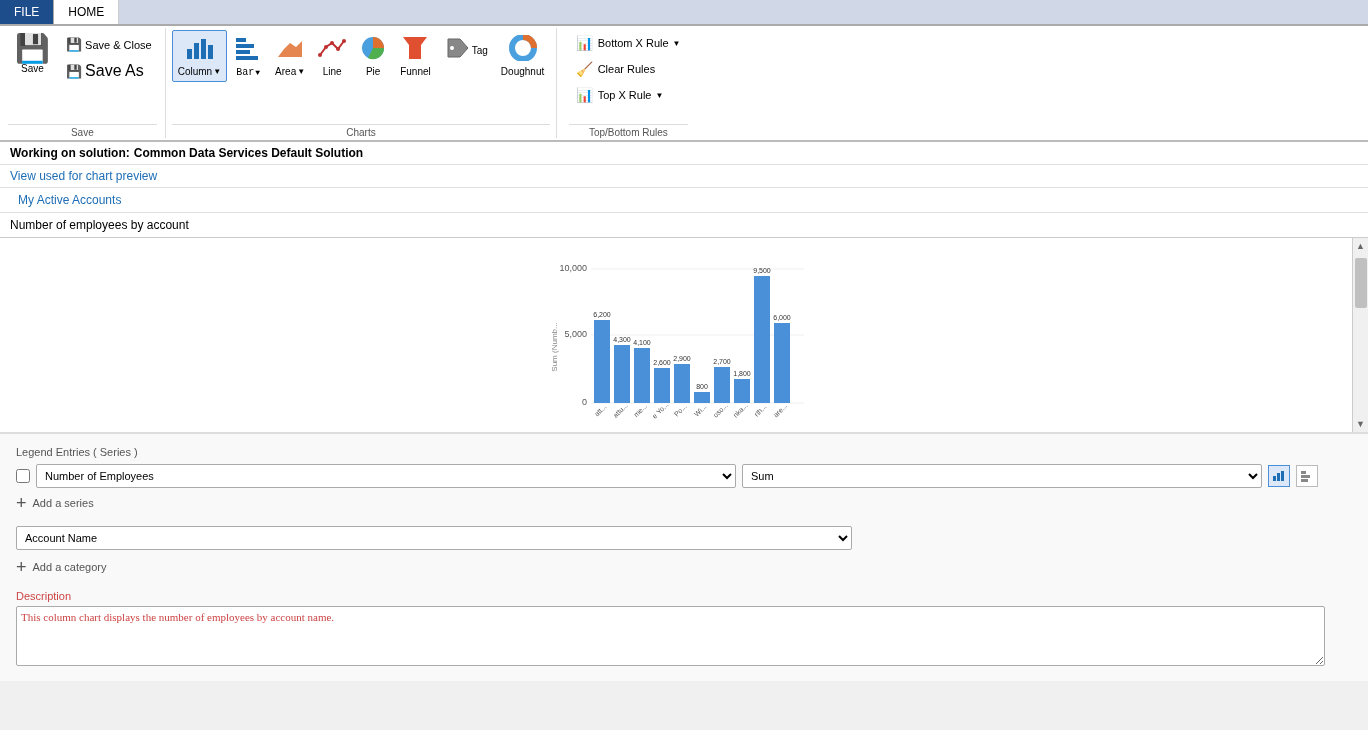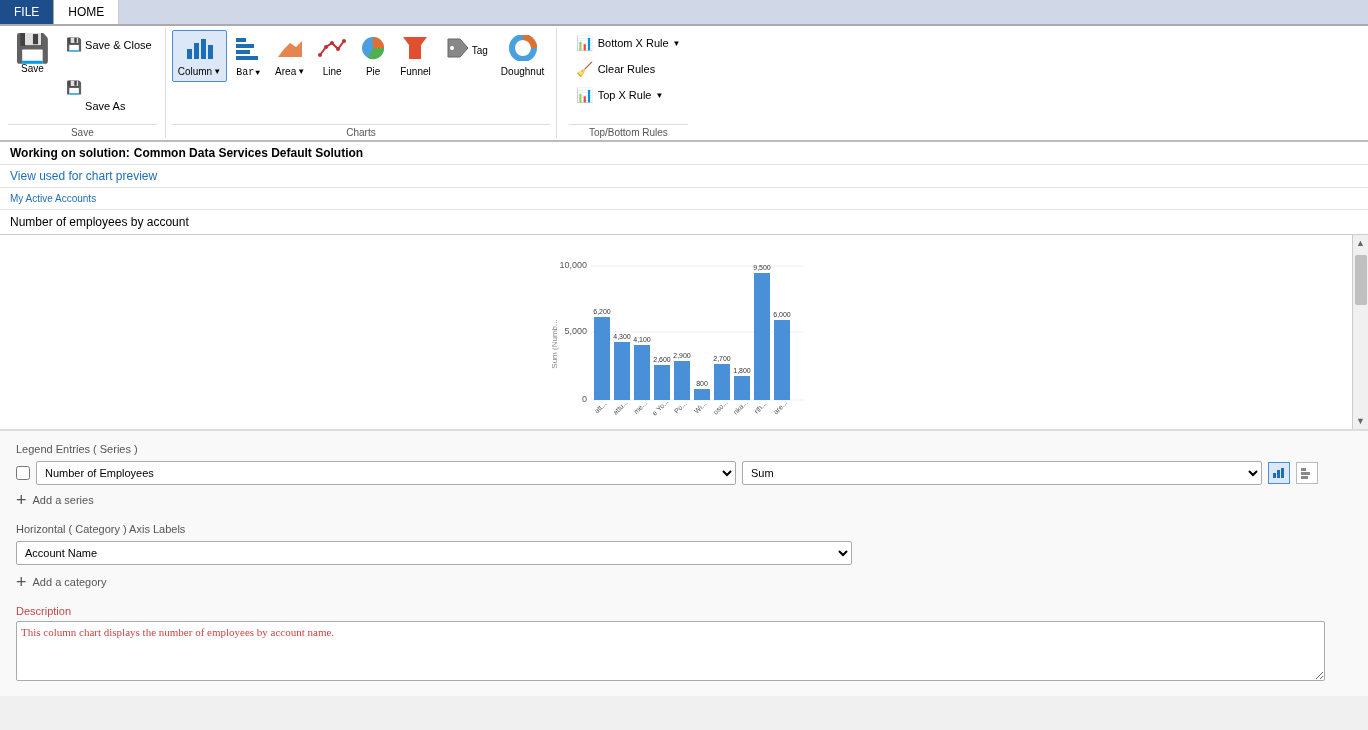--- a/index.html
+++ b/index.html
@@ -27,21 +27,21 @@
         <div style="font-size:10px;">Save</div>
       </div>
 
       <div style="display:flex; flex-direction:column; justify-content:space-around; gap:4px; padding-top:4px;">
         <div style="display:flex; align-items:center; gap:3px; cursor:pointer; padding:2px 4px; border:1px solid transparent; border-radius:2px;">
           <span style="font-size:13px;">💾</span>
           <span style="font-size:11px;">Save &amp; Close</span>
         </div>
         <div style="display:flex; align-items:center; gap:3px; cursor:pointer; padding:2px 4px; border:1px solid transparent; border-radius:2px;">
           <span style="font-size:13px;">💾</span>
-          <span style="font-size:11px;margin-top:38px;">Save As</span>
+          <span style="font-size:16px;">Save As</span>
         </div>
       </div>
     </div>
     <div style="font-size:10px; color:#555; border-top:1px solid #ddd; width:100%; text-align:center; padding-top:2px; margin-top:2px;">Save</div>
   </div>
 
   <div style="display:flex; flex-direction:column; border-right:1px solid #ddd; padding:0 6px;">
     <div style="display:flex; align-items:flex-start; gap:1px; flex:1; padding-top:2px;">
 
       <div style="display:flex; flex-direction:column; align-items:center; cursor:pointer; padding:4px 5px; border:1px solid #4a90d9; border-radius:2px; background:#dce8f8; min-width:44px;">
@@ -165,21 +165,21 @@
   </div>
 </div>
 
 <div style="background:#fff; padding:4px 10px; border-bottom:1px solid #e0e0e0; font-size:12px; display:flex; gap:4px;">
   <span style="font-weight:bold;">Working on solution:</span>
   <span style="font-weight:bold;">Common Data Services Default Solution</span>
 </div>
 <div style="padding:4px 10px; font-size:12px; border-bottom:1px solid #e0e0e0; color:#1e6eb5; cursor:pointer; background:#fff; text-decoration:none; display:block;">
   <span>View used for chart preview</span>
 </div>
-<div style="padding:5px 10px; font-size:10px; color:#1e6eb5; cursor:pointer; border-bottom:1px solid #e0e0e0; background:#fff;">
+<div style="padding:5px 18px; font-size:12px; color:#1e6eb5; cursor:pointer; border-bottom:1px solid #e0e0e0; background:#fff;">
   <span>My Active Accounts</span>
 </div>
 
 <div style="padding:5px 10px; border-bottom:1px solid #ccc; font-size:12px; background:#fff;">
   <input type="text" style="border: none; outline: none; font-size: 12px; width: 100%; background: transparent;" value="Number of employees by account">
 </div>
 
 <div style="background:#fff; display:flex; height:195px; border-bottom:1px solid #ddd; position:relative;">
   <div style="flex:1; display:flex; align-items:flex-end; justify-content:center; padding:10px 0 10px 10px;">
 
@@ -275,21 +275,20 @@
     </div>
   </div>
 
   
   <div style="display:flex; align-items:center; gap:6px; color:#555; cursor:pointer; margin-bottom:14px; font-size:11px;">
     <span style="font-size:18px; color:#555; line-height:1;">+</span>
     <span>Add a series</span>
   </div>
 
   
-  <div style="font-size:11px; color:#555; margin-bottom:6px;">Horizontal ( Category ) Axis Labels</div>
 
   <div style="display:flex; align-items:center; gap:6px; margin-bottom:8px;">
     <select style="width:836px; height:24px; border:1px solid #aaa; border-radius:2px; font-size:11px; padding:0 4px; background:#fff;">
       <option>Account Name</option>
     </select>
   </div>
 
   
   <div style="display:flex; align-items:center; gap:6px; color:#555; cursor:pointer; margin-bottom:14px; font-size:11px;">
     <span style="font-size:18px; color:#555; line-height:1;">+</span>

